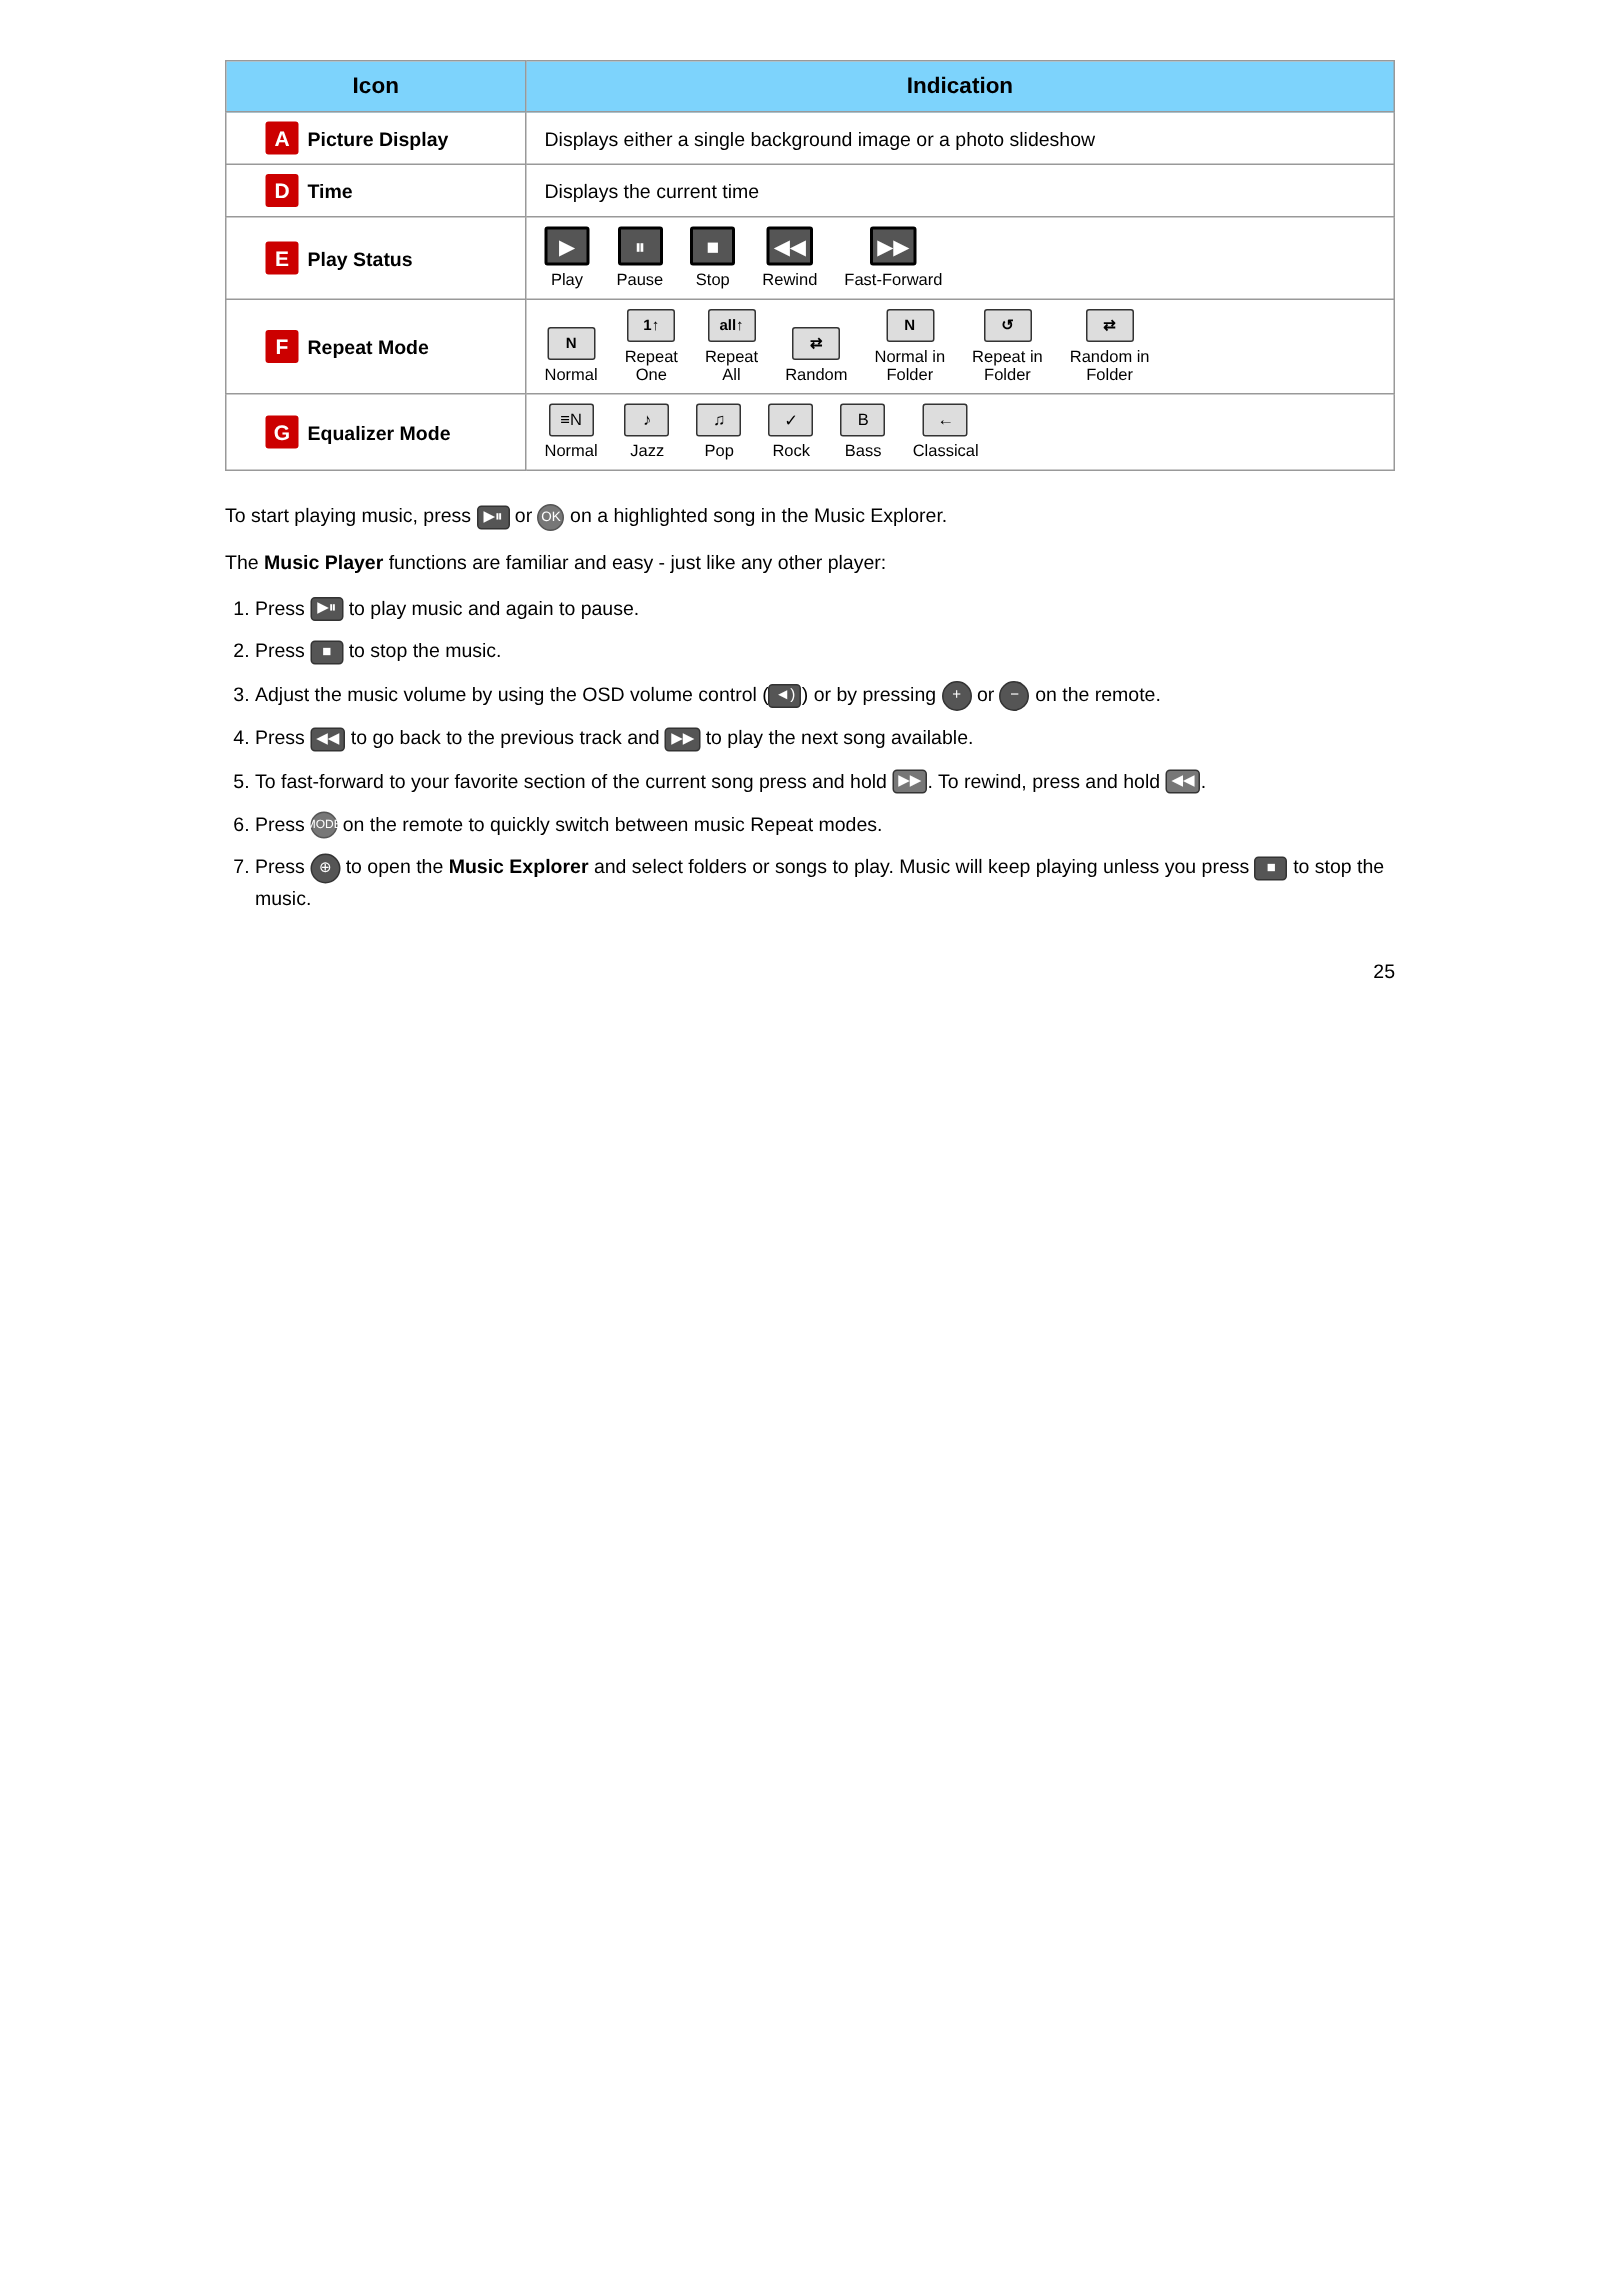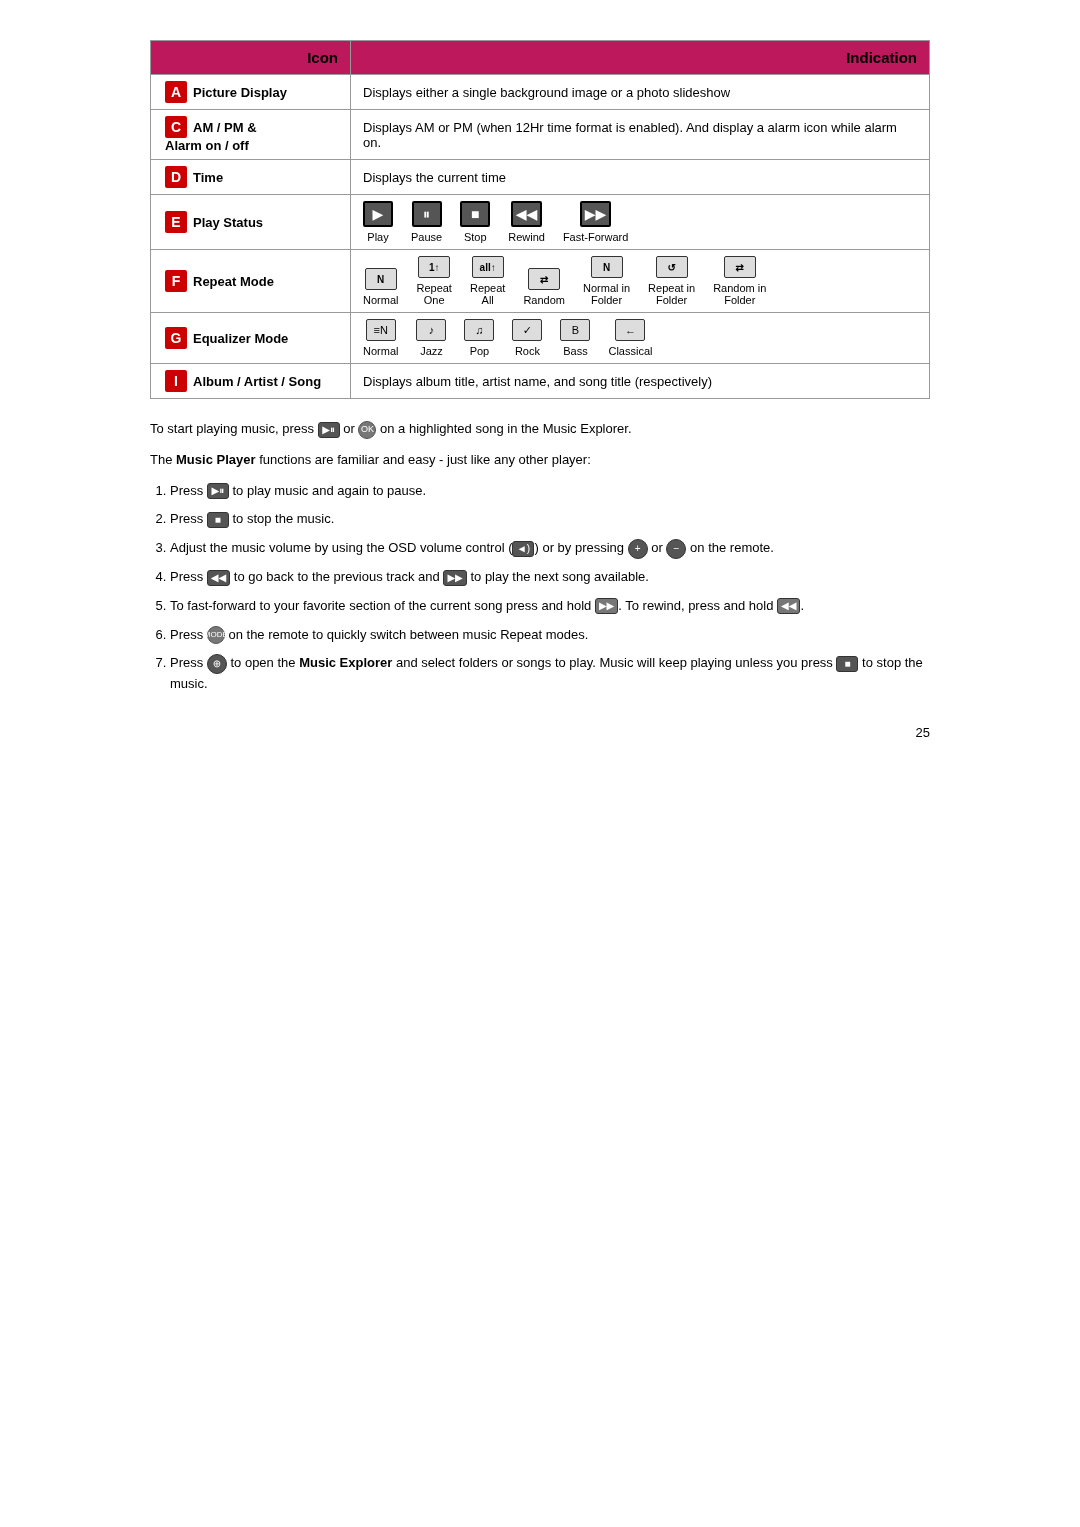--- a/index.html
+++ b/index.html
@@ -18,31 +18,31 @@
     }
     table {
       width: 100%;
       border-collapse: collapse;
       margin-bottom: 20px;
     }
     table, th, td {
       border: 1px solid #999;
     }
     th {
-      background: #be185d;
+      background: #7dd3fc;
       font-weight: bold;
       font-size: 15px;
       padding: 8px 12px;
-      text-align: right;
+      text-align: center;
     }
     th:first-child {
       width: 200px;
     }
     .row-label-cell {
-      padding: 6px 14px;
+      padding: 6px 26px;
       vertical-align: middle;
     }
     .row-label {
       font-weight: bold;
       font-size: 13px;
     }
     .letter-badge {
       display: inline-block;
       background: #cc0000;
       color: #fff;
@@ -186,26 +186,20 @@
       </tr>
     </thead>
     <tbody id="table-body">
     <tr>
           <td class="row-label-cell"><span class="letter-badge">A</span><span class="row-label">Picture Display</span></td>
           <td class="indication-cell">
             <p>Displays either a single background image or a photo slideshow</p>
           </td>
         </tr>
         <tr>
-          <td class="row-label-cell"><span class="letter-badge">C</span><span class="row-label">AM / PM &amp;<br>Alarm on / off</span></td>
-          <td class="indication-cell">
-            <p>Displays AM or PM (when 12Hr time format is enabled). And display a alarm icon while alarm on.</p>
-          </td>
-        </tr>
-        <tr>
           <td class="row-label-cell"><span class="letter-badge">D</span><span class="row-label">Time</span></td>
           <td class="indication-cell">
             <p>Displays the current time</p>
           </td>
         </tr>
         <tr>
           <td class="row-label-cell"><span class="letter-badge">E</span><span class="row-label">Play Status</span></td>
           <td class="indication-cell">
             <div class="icons-row">
               <div class="icon-item">
@@ -288,26 +282,20 @@
               </div>
               <div class="icon-item">
                 <div class="eq-icon-box" style="min-width: 30px; height: 22px; font-size: 11px;">B</div>
                 <div class="small-label">Bass</div>
               </div>
               <div class="icon-item">
                 <div class="eq-icon-box" style="min-width: 30px; height: 22px; font-size: 11px;">←</div>
                 <div class="small-label">Classical</div>
               </div>
             </div>
-          </td>
-        </tr>
-        <tr>
-          <td class="row-label-cell"><span class="letter-badge">I</span><span class="row-label">Album / Artist / Song</span></td>
-          <td class="indication-cell">
-            <p>Displays album title, artist name, and song title (respectively)</p>
           </td>
         </tr>
       </tbody>
   </table>
 
   <p class="body-text">
     To start playing music, press
     <span class="inline-icon-rect">▶⏸</span>
     or
     <span class="inline-icon-round">OK</span>

